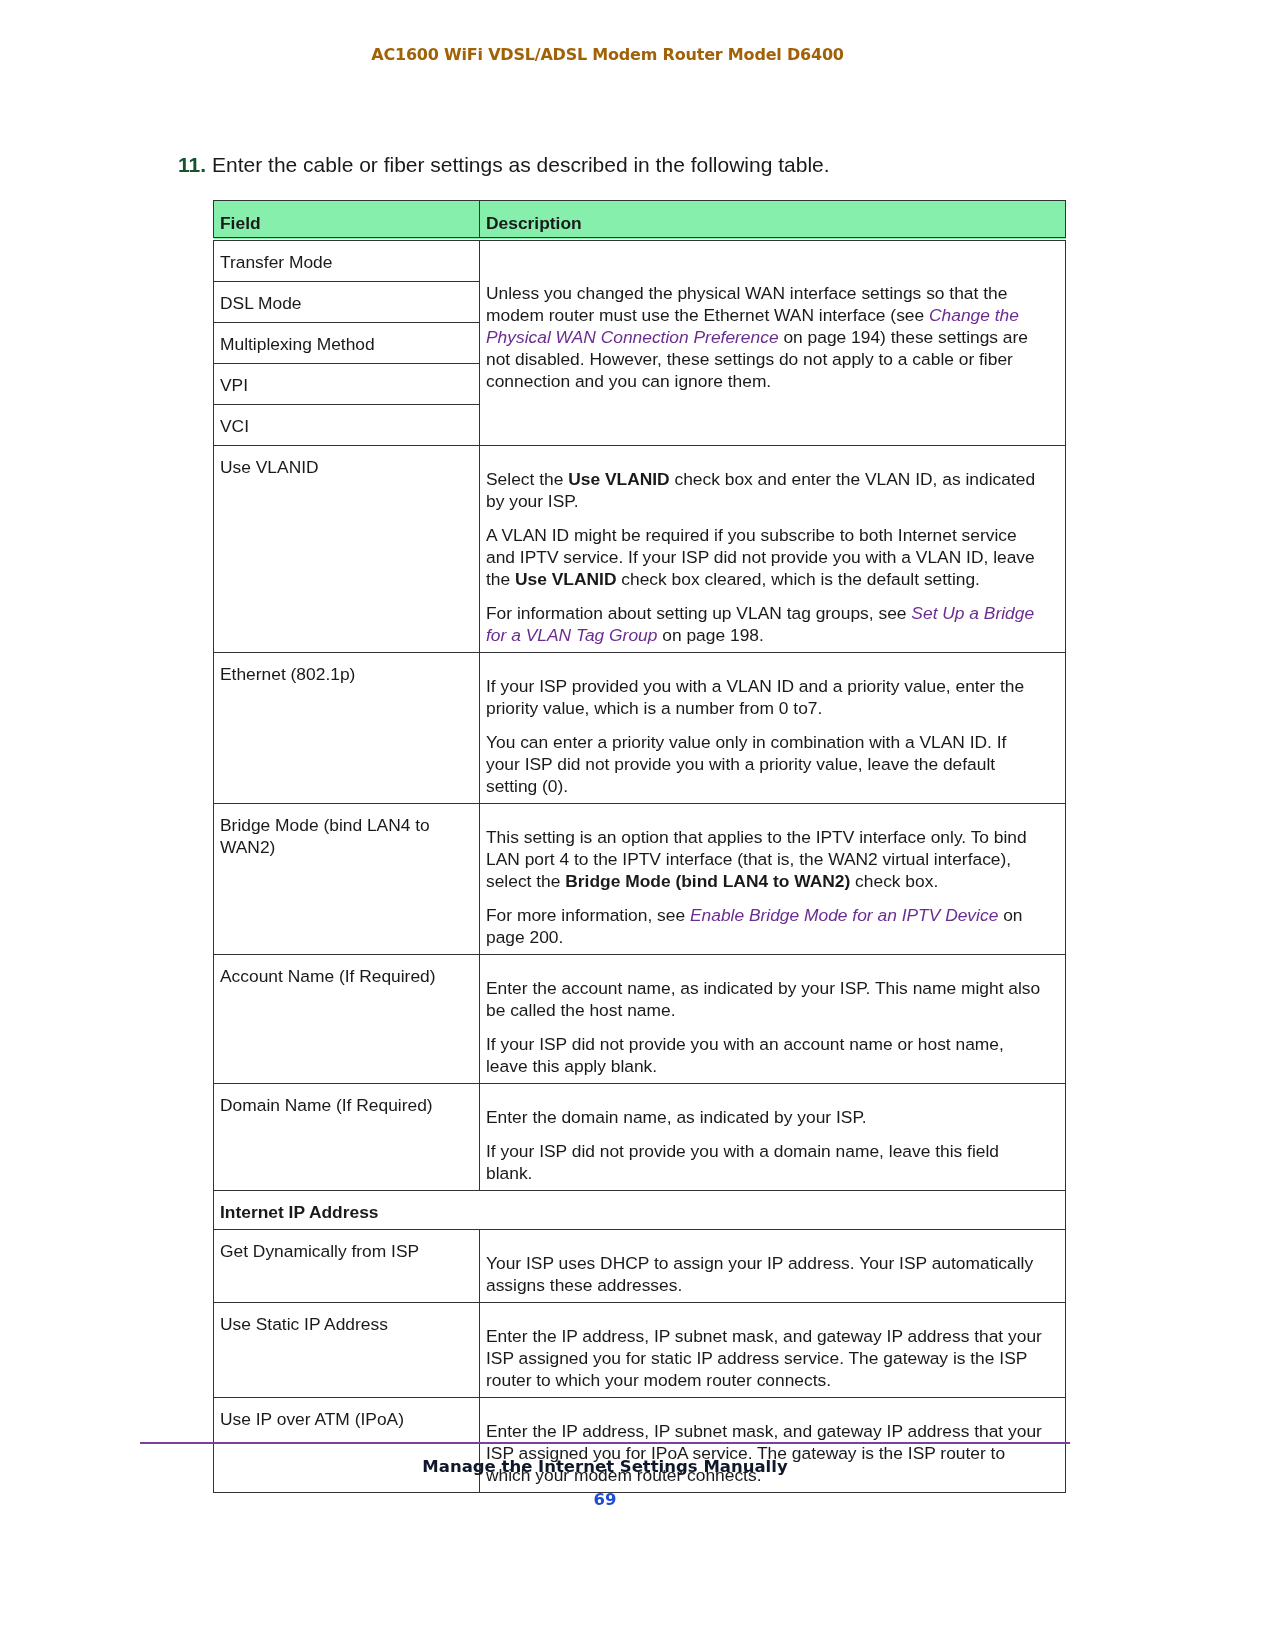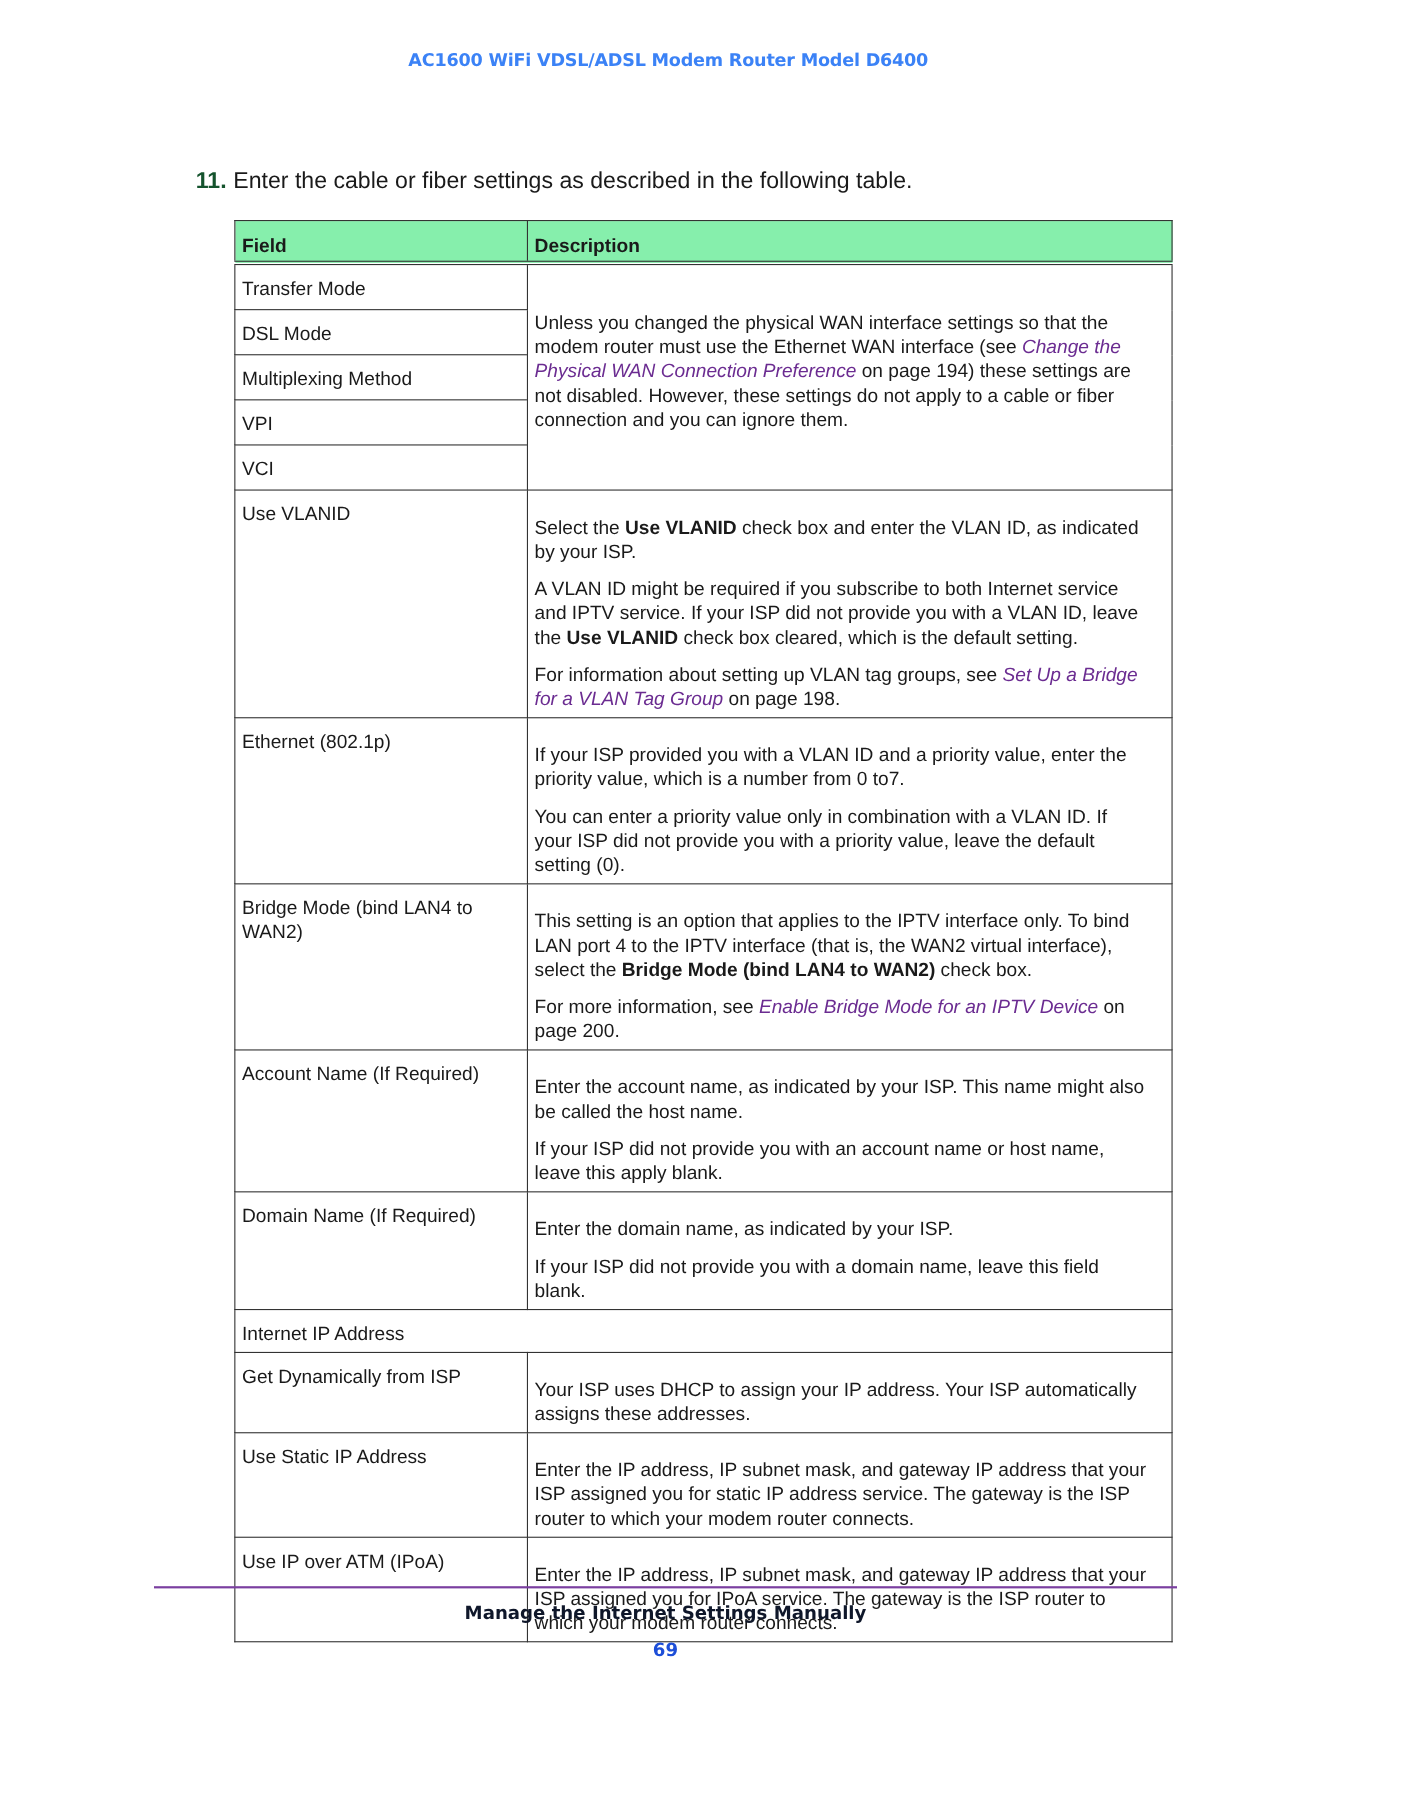--- a/index.html
+++ b/index.html
@@ -1,31 +1,31 @@
 <!DOCTYPE html>
 <html><head>
 <meta charset="utf-8">
 <style>
   html, body { margin: 0; padding: 0; background: #ffffff; }
   body { width: 1275px; height: 1650px; position: relative; overflow: hidden;
          font-family: "Liberation Sans", "DejaVu Sans", sans-serif; color: #1a1a1a; }
   .running-head { position: absolute; top: 45px; left: 0; width: 1215px; text-align: center;
-         font-family: "DejaVu Sans", sans-serif; font-weight: bold; font-size: 16px; color: #3b82f6; letter-spacing: -0.2px; }
+         font-family: "DejaVu Sans", sans-serif; font-weight: bold; font-size: 16px; color: #a16207; letter-spacing: -0.2px; }
   .step { position: absolute; top: 153px; left: 178px; font-size: 21px; color: #1a1a1a; }
   .step .num { color: #14532d; font-weight: bold; margin-right: 6px; }
   table.doc { position: absolute; top: 200px; left: 213px; width: 853px; border-collapse: collapse;
          font-size: 17.4px; line-height: 22px; }
   table.doc td, table.doc th { border: 1.5px solid #333; vertical-align: top; padding: 10px 22px 6px 6px; text-align: left; }
   table.doc th { background: #86efac; font-weight: bold; padding: 11px 6px 3px 6px; border-bottom: 4px double #333; }
   table.doc td.field { width: 237px; }
   table.doc td.desc p { margin: 12px 0 4px 0; }
   table.doc td.desc p:last-child { margin-bottom: 0; }
   table.doc td.merged { vertical-align: middle; padding-top: 6px; padding-bottom: 18px; }
   table.doc td.short { height: 19px; padding-top: 10px; padding-bottom: 8px; }
-  table.doc td.section { font-weight: normal; }
+  table.doc td.section { font-weight: bold; }
   .link { color: #6b2c91; font-style: italic; }
   b { font-weight: bold; }
   .footer-rule { position: absolute; top: 1442px; left: 140px; width: 930px; height: 2px; background: #7a3fa0; }
   .footer-title { position: absolute; top: 1457px; left: 0; width: 1210px; text-align: center;
          font-family: "DejaVu Sans", sans-serif; font-weight: bold; font-size: 16.5px; color: #0f172a; }
   .footer-page { position: absolute; top: 1490px; left: 0; width: 1210px; text-align: center;
          font-family: "DejaVu Sans", sans-serif; font-weight: bold; font-size: 16.5px; color: #1d4ed8; }
 </style>
 </head>
 <body>

